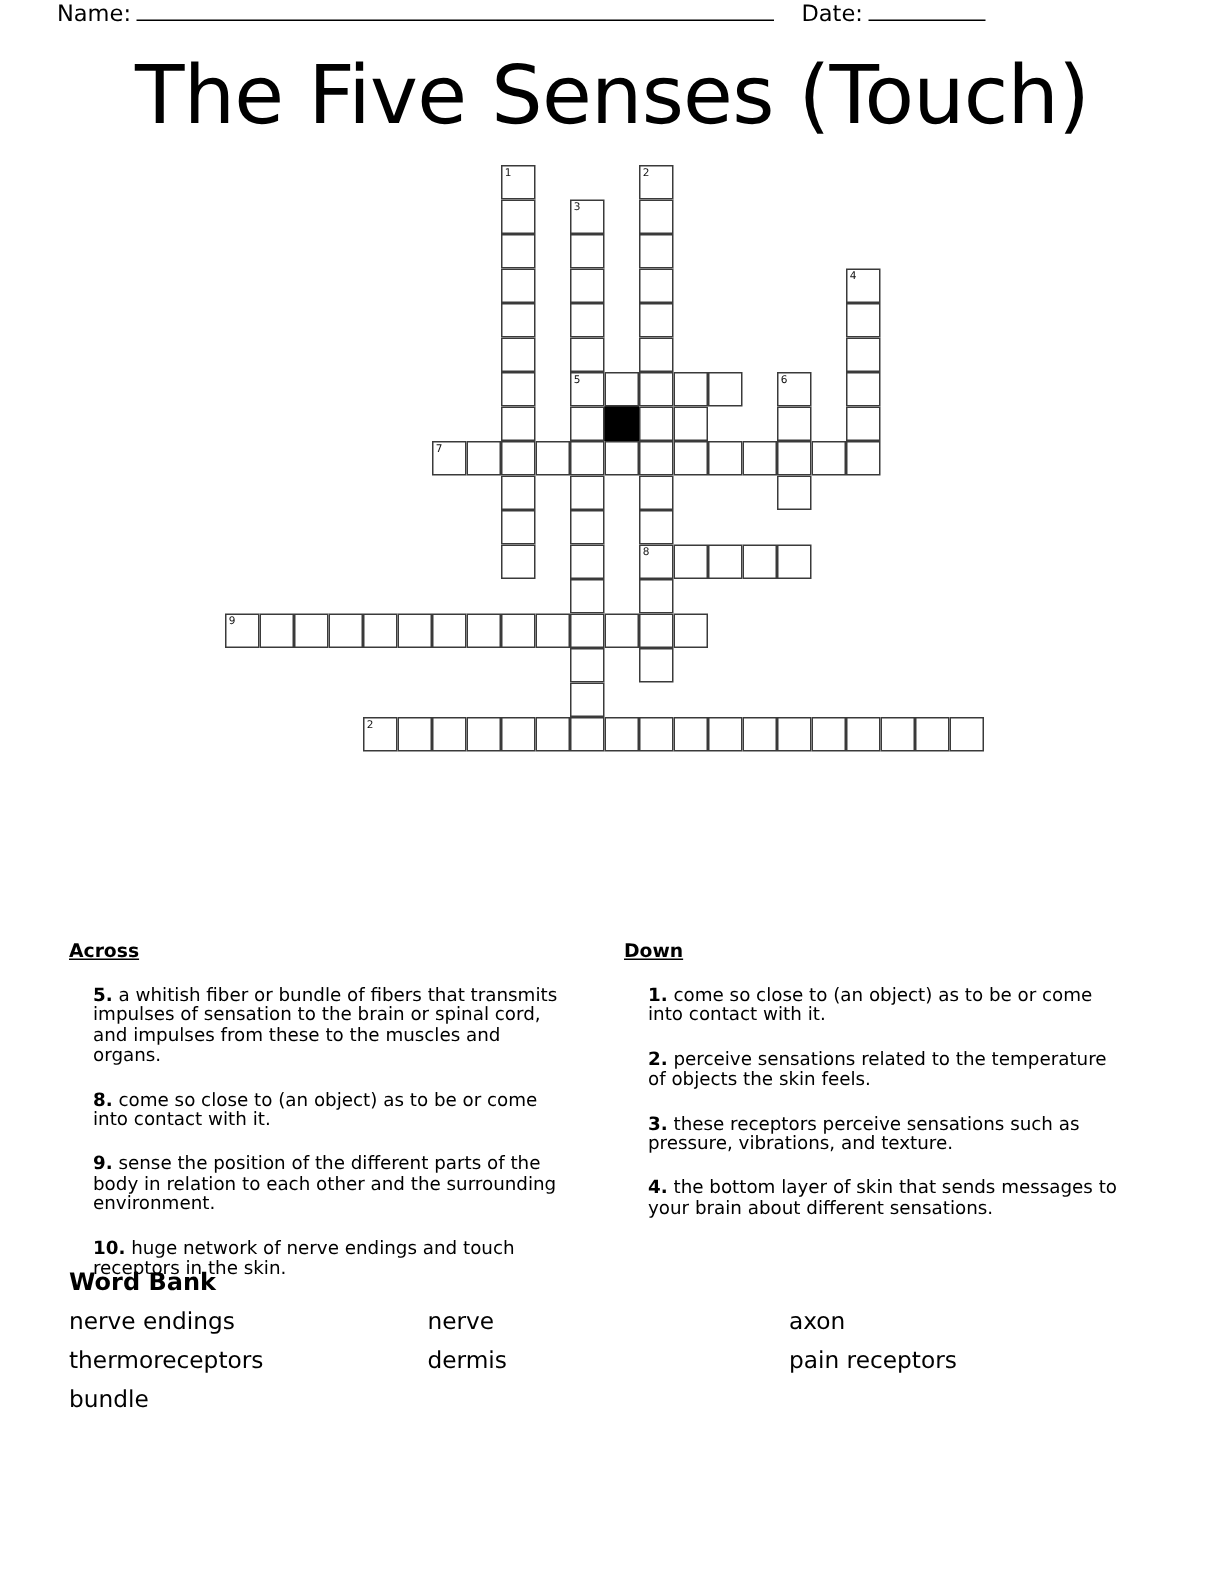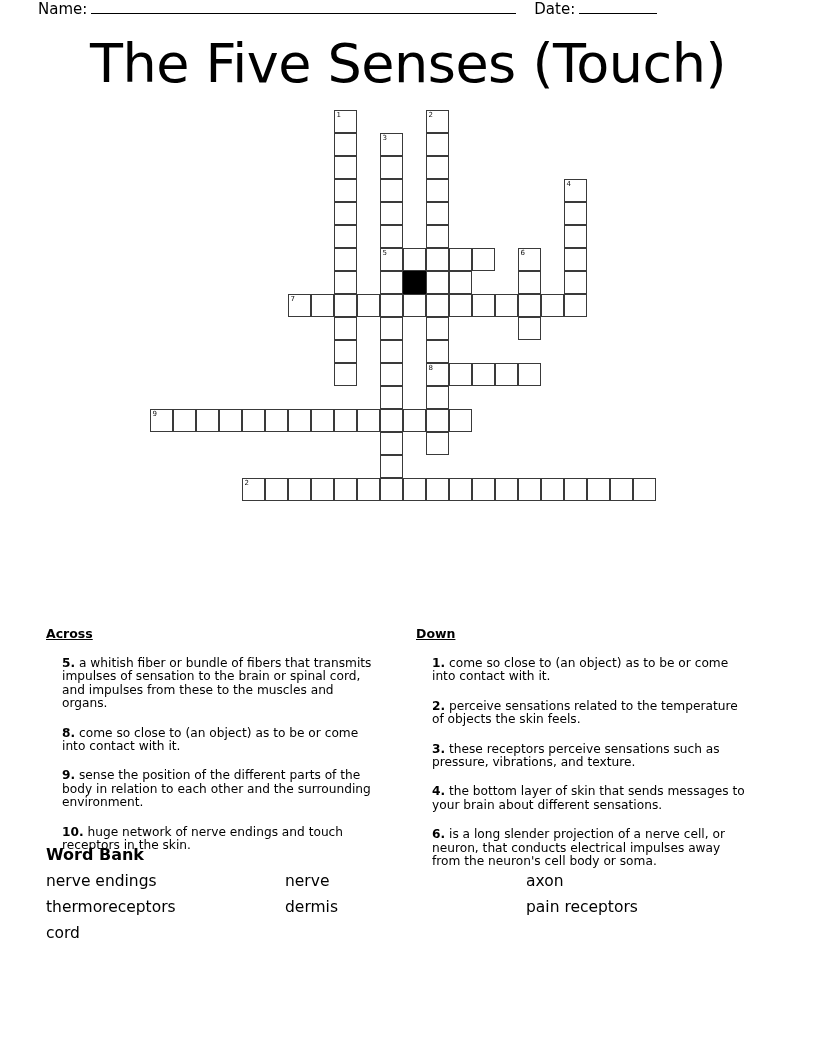--- a/index.html
+++ b/index.html
@@ -258,34 +258,33 @@
             <p class="clue"><b>10.</b><span> huge network of nerve endings and touch receptors in the skin.</span></p>
           </div>
       </div>
       <div class="cluecol">
         <div class="clue-head">Down</div>
         <div id="down-list">
             <p class="clue"><b>1.</b><span> come so close to (an object) as to be or come into contact with it.</span></p>
             <p class="clue"><b>2.</b><span> perceive sensations related to the temperature of objects the skin feels.</span></p>
             <p class="clue"><b>3.</b><span> these receptors perceive sensations such as pressure, vibrations, and texture.</span></p>
             <p class="clue"><b>4.</b><span> the bottom layer of skin that sends messages to your brain about different sensations.</span></p>
-            <p class="clue"><b>6.</b><span> is a long slender projection of a nerve cell, or neuron, that conducts electrical impulses away from the neuron's cell body or soma.</span></p>
           </div>
       </div>
     </div>
   </div>
 
   <div class="wordbank">
     <div class="wb-head">Word Bank</div>
     <div class="wb-grid" id="wb-grid">
         <div class="wb-item">nerve endings</div>
         <div class="wb-item">nerve</div>
         <div class="wb-item">axon</div>
         <div class="wb-item">thermoreceptors</div>
         <div class="wb-item">dermis</div>
         <div class="wb-item">pain receptors</div>
-        <div class="wb-item">cord</div>
+        <div class="wb-item">bundle</div>
         <div class="wb-item wb-empty"></div>
         <div class="wb-item wb-empty"></div>
       </div>
   </div>
 
 </div>
 
 </body></html>

